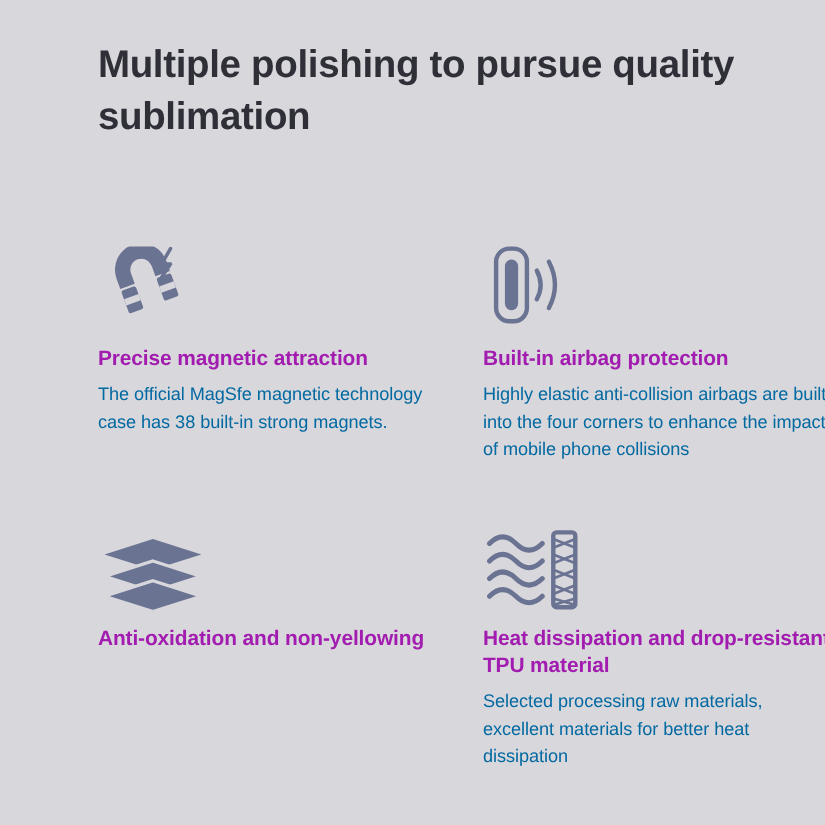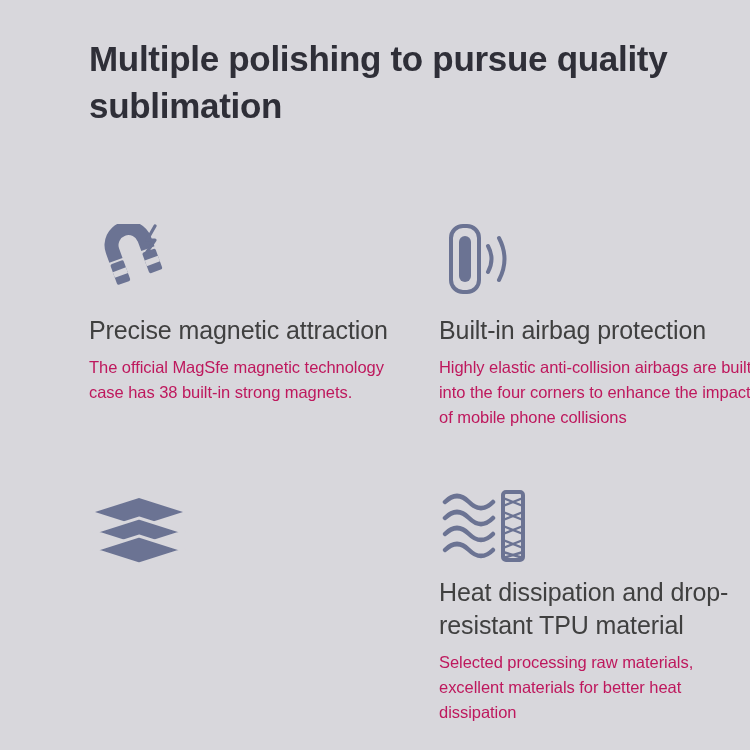--- a/index.html
+++ b/index.html
@@ -46,31 +46,31 @@
     height: 96px;
     display: flex;
     align-items: flex-end;
     margin-bottom: 12px;
   }
   .icon-wrap svg {
     display: block;
   }
   .feature h3 {
     margin: 0 0 8px 0;
-    font-size: 25px;
+    font-size: 19px;
     line-height: 1.32;
-    font-weight: 400;
-    color: #404040;
+    font-weight: 700;
+    color: #a21caf;
     letter-spacing: -0.1px;
   }
   .feature p {
     margin: 0;
     font-size: 16.5px;
     line-height: 1.52;
-    color: #be185d;
+    color: #0369a1;
     max-width: 318px;
     letter-spacing: -0.05px;
   }
 </style>
 </head>
 <body>
 
 <div class="page">
 
   <h1 class="headline">Multiple polishing to pursue quality sublimation</h1>
@@ -109,20 +109,21 @@
 
     <div class="feature col-left">
       <div class="icon-wrap">
         <svg width="100" height="72" viewBox="0 0 100 72" fill="none" xmlns="http://www.w3.org/2000/svg">
           <path d="M50 6 L94 20 L50 34 L6 20 Z" fill="#6b7393"></path>
           <path d="M50 26 L94 40 L50 54 L6 40 Z" fill="#6b7393"></path>
           <path d="M50 26 L94 40 L50 54 L6 40 Z" fill="#6b7393" stroke="#d8d7dc" stroke-width="3"></path>
           <path d="M50 44 L94 58 L50 72 L6 58 Z" fill="#6b7393" stroke="#d8d7dc" stroke-width="3"></path>
         </svg>
       </div>
+      <h3>Anti-oxidation and non-yellowing</h3>
     </div>
 
     <div class="feature col-right">
       <div class="icon-wrap">
         <svg width="96" height="76" viewBox="0 0 96 76" fill="none" xmlns="http://www.w3.org/2000/svg">
           <g stroke="#6b7393" stroke-width="4.5" fill="none" stroke-linecap="round">
             <path d="M6 14 Q18 2 30 14 T54 14"></path>
             <path d="M6 30 Q18 18 30 30 T54 30"></path>
             <path d="M6 46 Q18 34 30 46 T54 46"></path>
             <path d="M6 62 Q18 50 30 62 T54 62"></path>

